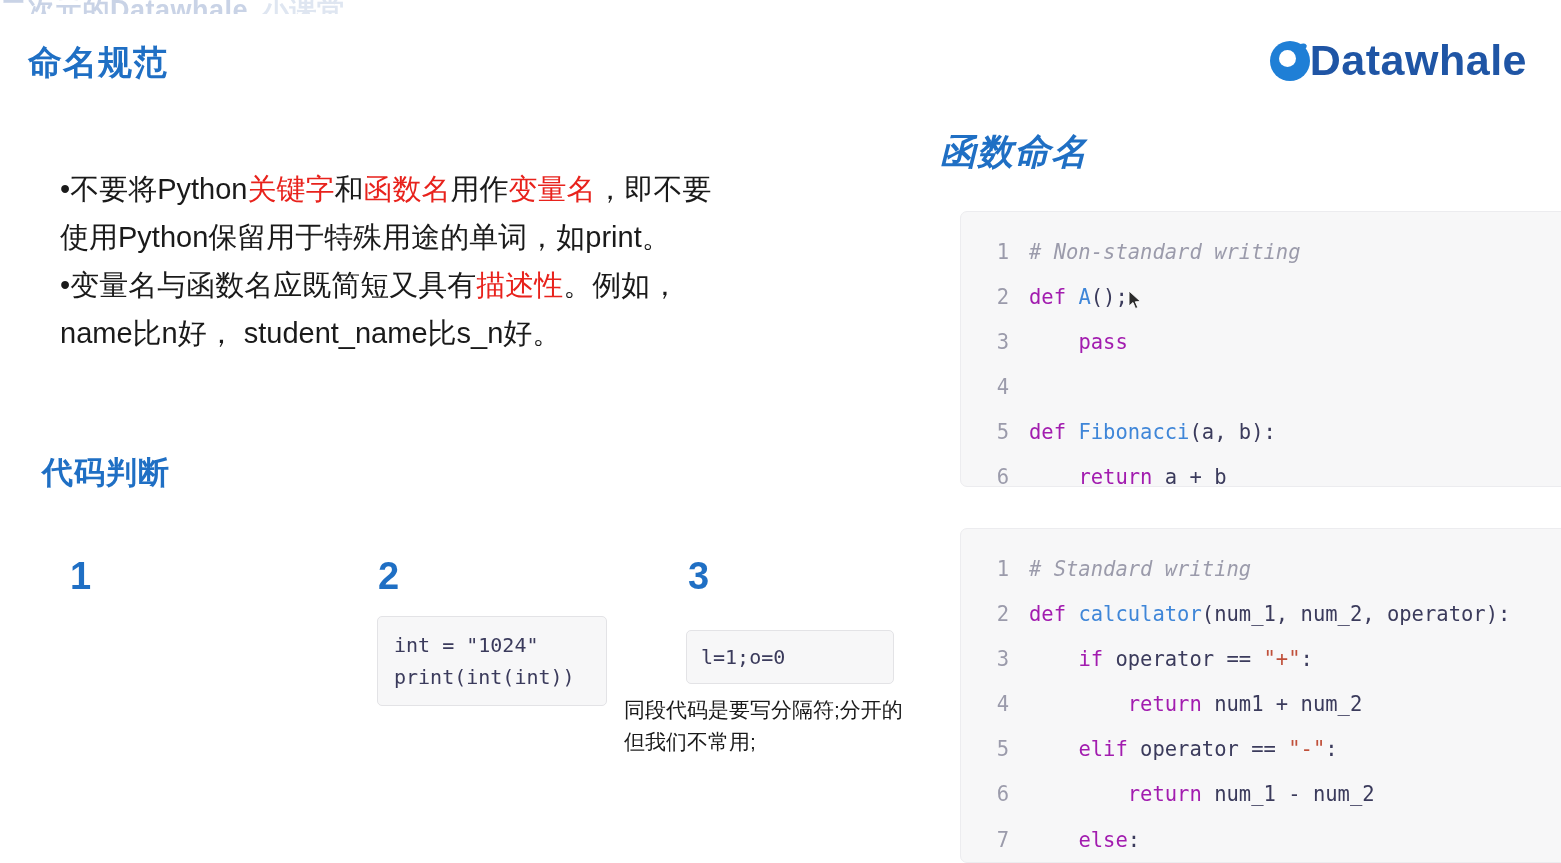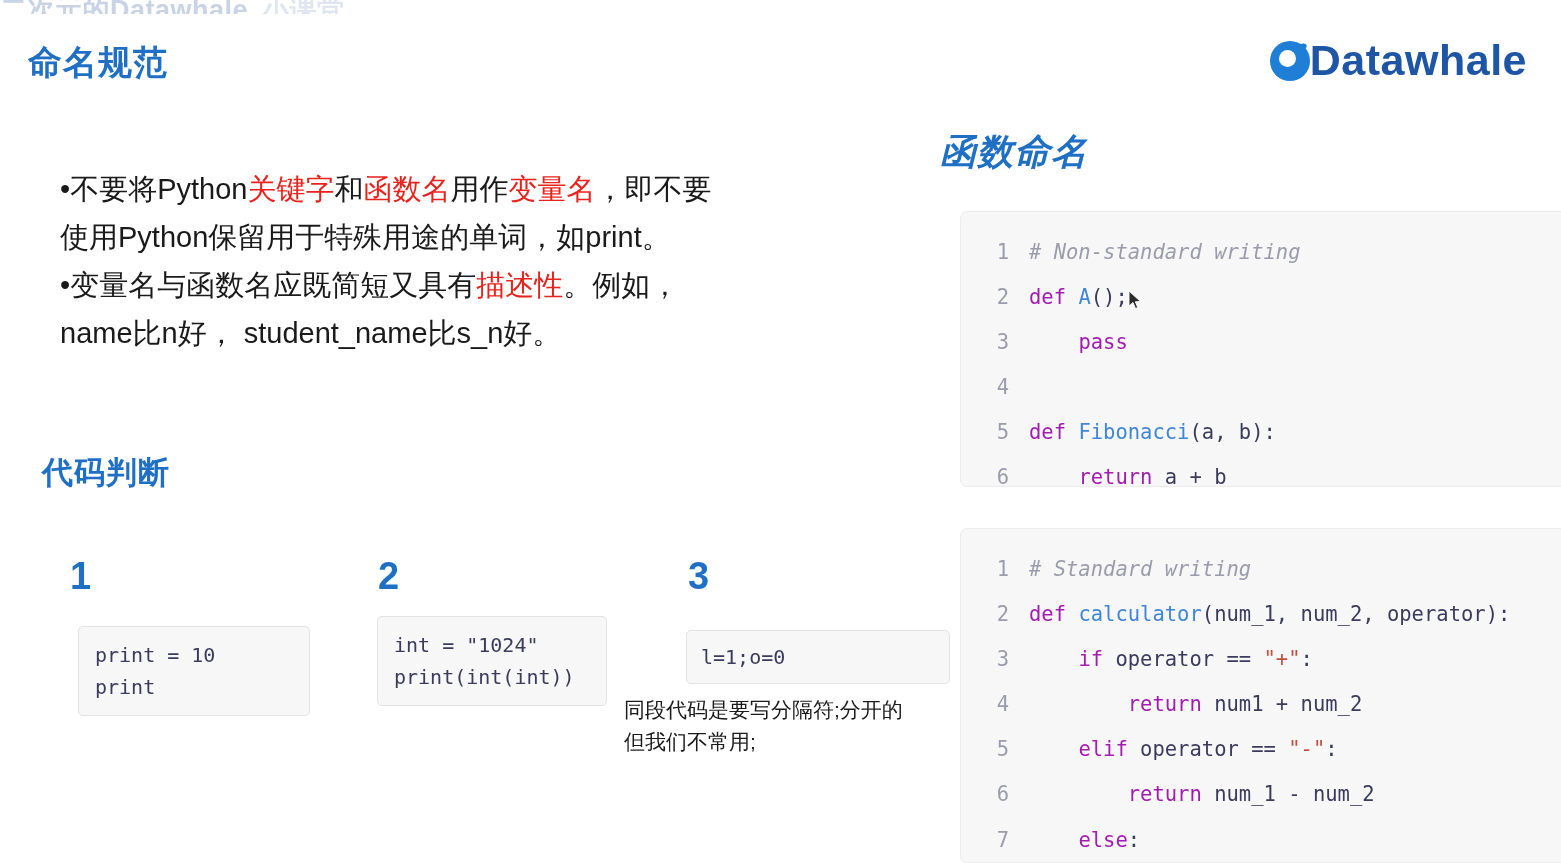--- a/index.html
+++ b/index.html
@@ -81,21 +81,21 @@
     font-family: "DejaVu Sans Mono", monospace;
     font-size: 20px;
     line-height: 1.6;
     color: #3b3b5c;
     padding: 12px 16px;
     box-sizing: border-box;
     white-space: pre;
   }
   #box1 { left: 78px; top: 626px; width: 232px; }
   #box2 { left: 377px; top: 616px; width: 230px; }
-  #box3 { left: 686px; top: 630px; width: 264px; padding: 10px 14px; }
+  #box3 { left: 686px; top: 630px; width: 208px; padding: 10px 14px; }
 
   .note {
     position: absolute;
     left: 624px; top: 694px;
     width: 380px;
     font-size: 21px;
     color: #1a1a1a;
     line-height: 1.5;
   }
 
@@ -201,22 +201,20 @@
     <p><span>•变量名与函数名应既简短又具有</span><span class="red">描述性</span><span>。例如，</span></p>
     <p>name比n好， student_name比s_n好。</p>
   </div>
 
   <div id="title-codejudge" class="h-blue">代码判断</div>
 
   <div class="num" id="num1">1</div>
   <div class="num" id="num2">2</div>
   <div class="num" id="num3">3</div>
 
-  <div class="codebox" id="box1">print = 10
-print</div>
   <div class="codebox" id="box2">int = "1024"
 print(int(int))</div>
   <div class="codebox" id="box3">l=1;o=0</div>
 
   <div class="note" style="white-space:pre-line;">同段代码是要写分隔符;分开的
 但我们不常用;</div>
 
   <div id="title-funcname" class="h-blue">函数命名</div>
 
   <div class="snippet" id="snippet-top">

